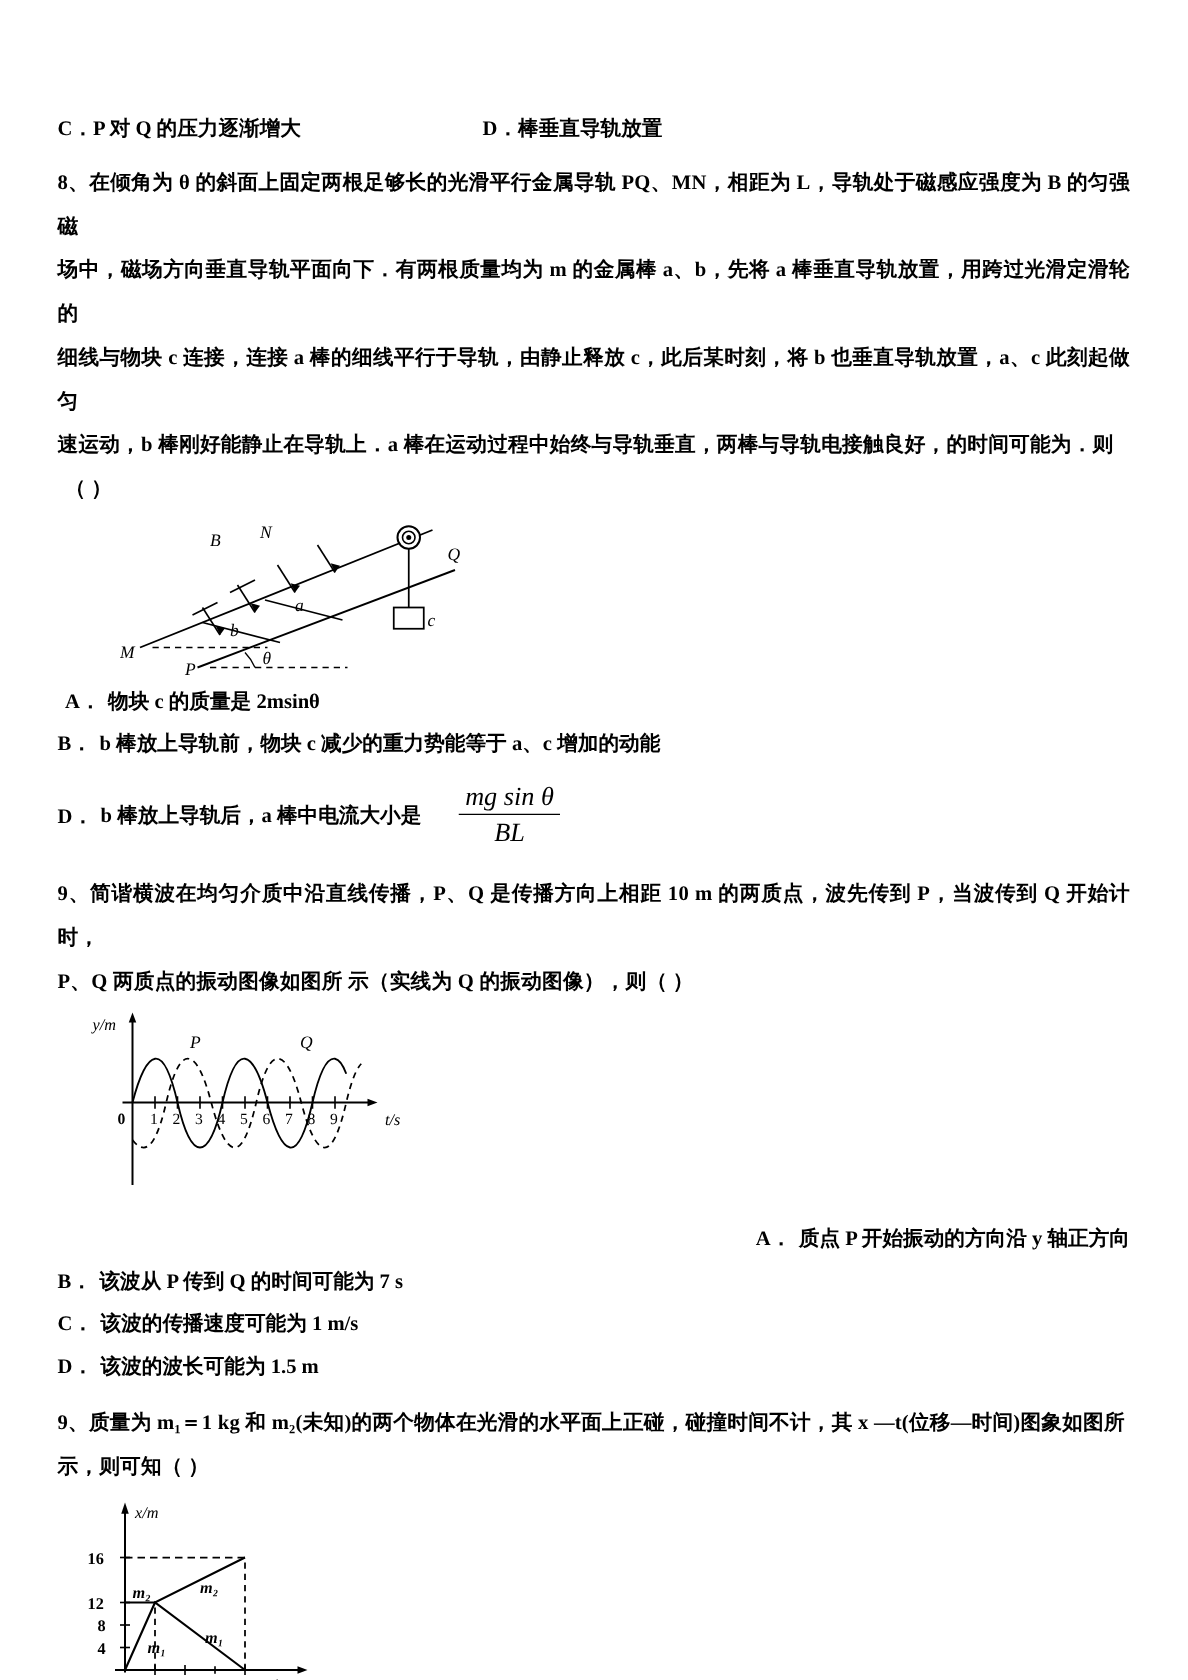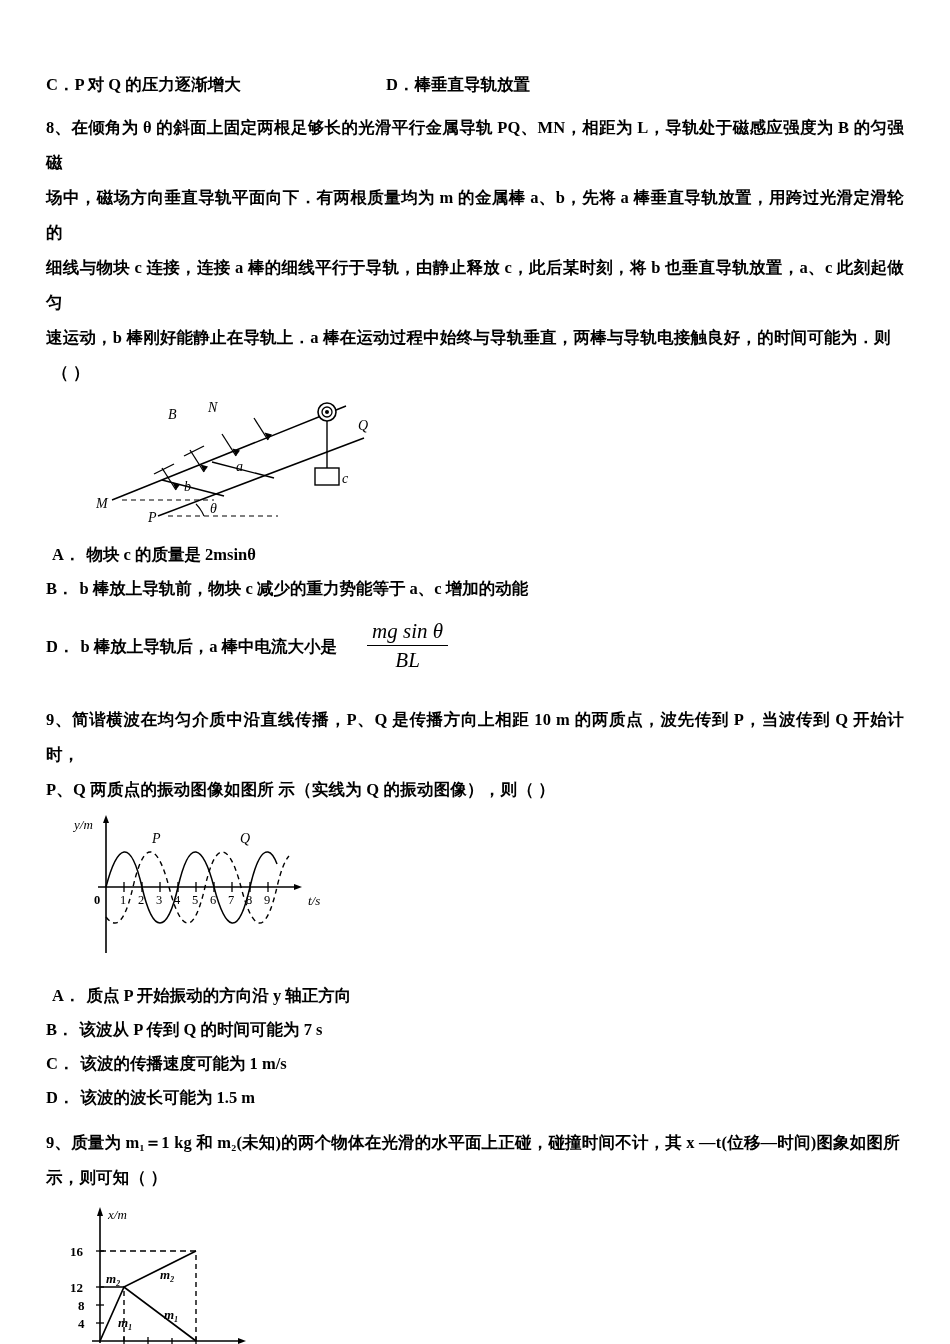--- a/index.html
+++ b/index.html
@@ -72,21 +72,21 @@
 
   .figure { position: relative; }
   svg { display: block; }
   .gap { display: inline-block; width: 26px; }
 </style>
 </head>
 <body>
 
 <div class="page">
 
-  <div class="opt-row" style="margin-top:68px;">
+  <div class="opt-row" style="margin-top:86px;">
     <div class="col col-1">C．P 对 Q 的压力逐渐增大</div>
     <div class="col">D．棒垂直导轨放置</div>
   </div>
 
   <div class="q-block" style="margin-top:8px;">
     <p class="para"><span>8、</span><span>在倾角为 θ 的斜面上固定两根足够长的光滑平行金属导轨 PQ、MN，相距为 L，导轨处于磁感应强度为 B 的匀强磁</span></p>
     <p class="para">场中，磁场方向垂直导轨平面向下．有两根质量均为 m 的金属棒 a、b，先将 a 棒垂直导轨放置，用跨过光滑定滑轮的</p>
     <p class="para">细线与物块 c 连接，连接 a 棒的细线平行于导轨，由静止释放 c，此后某时刻，将 b 也垂直导轨放置，a、c 此刻起做匀</p>
     <p class="para">速运动，b 棒刚好能静止在导轨上．a 棒在运动过程中始终与导轨垂直，两棒与导轨电接触良好，的时间可能为．则</p>
     <p class="para indent2">（  ）</p>
@@ -137,34 +137,34 @@
         <text x="262" y="36" font-size="14" font-style="italic" font-family="Liberation Serif, serif">Q</text>
         <text x="0" y="114" font-size="14" font-style="italic" font-family="Liberation Serif, serif">M</text>
         <text x="52" y="128" font-size="14" font-style="italic" font-family="Liberation Serif, serif">P</text>
         <text x="140" y="77" font-size="14" font-style="italic" font-family="Liberation Serif, serif">a</text>
         <text x="88" y="97" font-size="14" font-style="italic" font-family="Liberation Serif, serif">b</text>
         <text x="246" y="89" font-size="14" font-style="italic" font-family="Liberation Serif, serif">c</text>
         <text x="114" y="119" font-size="14" font-style="italic" font-family="Liberation Serif, serif">θ</text>
       </svg>
     </div>
 
-    <div style="margin-top:16px;">
+    <div style="margin-top:4px;">
       <div class="opt" style="padding-left:6px;">
         <span class="lab">A．</span><span>物块 c 的质量是 2msinθ</span>
       </div>
       <div class="opt">
         <span class="lab">B．</span><span>b 棒放上导轨前，物块 c 减少的重力势能等于 a、c 增加的动能</span>
       </div>
       <div class="opt" style="margin-top:14px;">
         <span class="lab">D．</span><span>b 棒放上导轨后，a 棒中电流大小是</span><span class="gap"></span><span class="frac"><span class="num">mg sin θ</span><span class="den">BL</span></span>
       </div>
     </div>
   </div>
 
-  <div class="q-block" style="margin-top:26px;">
+  <div class="q-block" style="margin-top:15px;">
     <p class="para"><span>9、</span><span>简谐横波在均匀介质中沿直线传播，P、Q 是传播方向上相距 10 m 的两质点，波先传到 P，当波传到 Q 开始计时，</span></p>
     <p class="para">P、Q 两质点的振动图像如图所 示（实线为 Q 的振动图像），则（  ）</p>
 
     <div class="figure" style="margin-top:6px; margin-left:22px;">
       <svg width="280" height="148" viewBox="0 0 280 148">
 
         <line x1="38" y1="6" x2="38" y2="140" stroke="#000" stroke-width="1.6"></line>
         <polygon points="38,2 35,10 41,10" fill="#000"></polygon>
 
         <line x1="30" y1="74" x2="228" y2="74" stroke="#000" stroke-width="1.6"></line>
@@ -199,21 +199,21 @@
         <text x="160" y="91" font-size="12.5" font-family="Liberation Serif, serif">7</text>
         <text x="178" y="91" font-size="12.5" font-family="Liberation Serif, serif">8</text>
         <text x="196" y="91" font-size="12.5" font-family="Liberation Serif, serif">9</text>
 
         <text x="84" y="30" font-size="14" font-style="italic" font-family="Liberation Serif, serif">P</text>
         <text x="172" y="30" font-size="14" font-style="italic" font-family="Liberation Serif, serif">Q</text>
       </svg>
     </div>
 
     <div style="margin-top:18px;">
-      <div class="opt" style="padding-left:6px;">
+      <div class="opt" style="padding-left:6px;text-align:right;">
         <span class="lab">A．</span><span>质点 P 开始振动的方向沿 y 轴正方向</span>
       </div>
       <div class="opt">
         <span class="lab">B．</span><span>该波从 P 传到 Q 的时间可能为 7 s</span>
       </div>
       <div class="opt">
         <span class="lab">C．</span><span>该波的传播速度可能为 1 m/s</span>
       </div>
       <div class="opt">
         <span class="lab">D．</span><span>该波的波长可能为 1.5 m</span>

